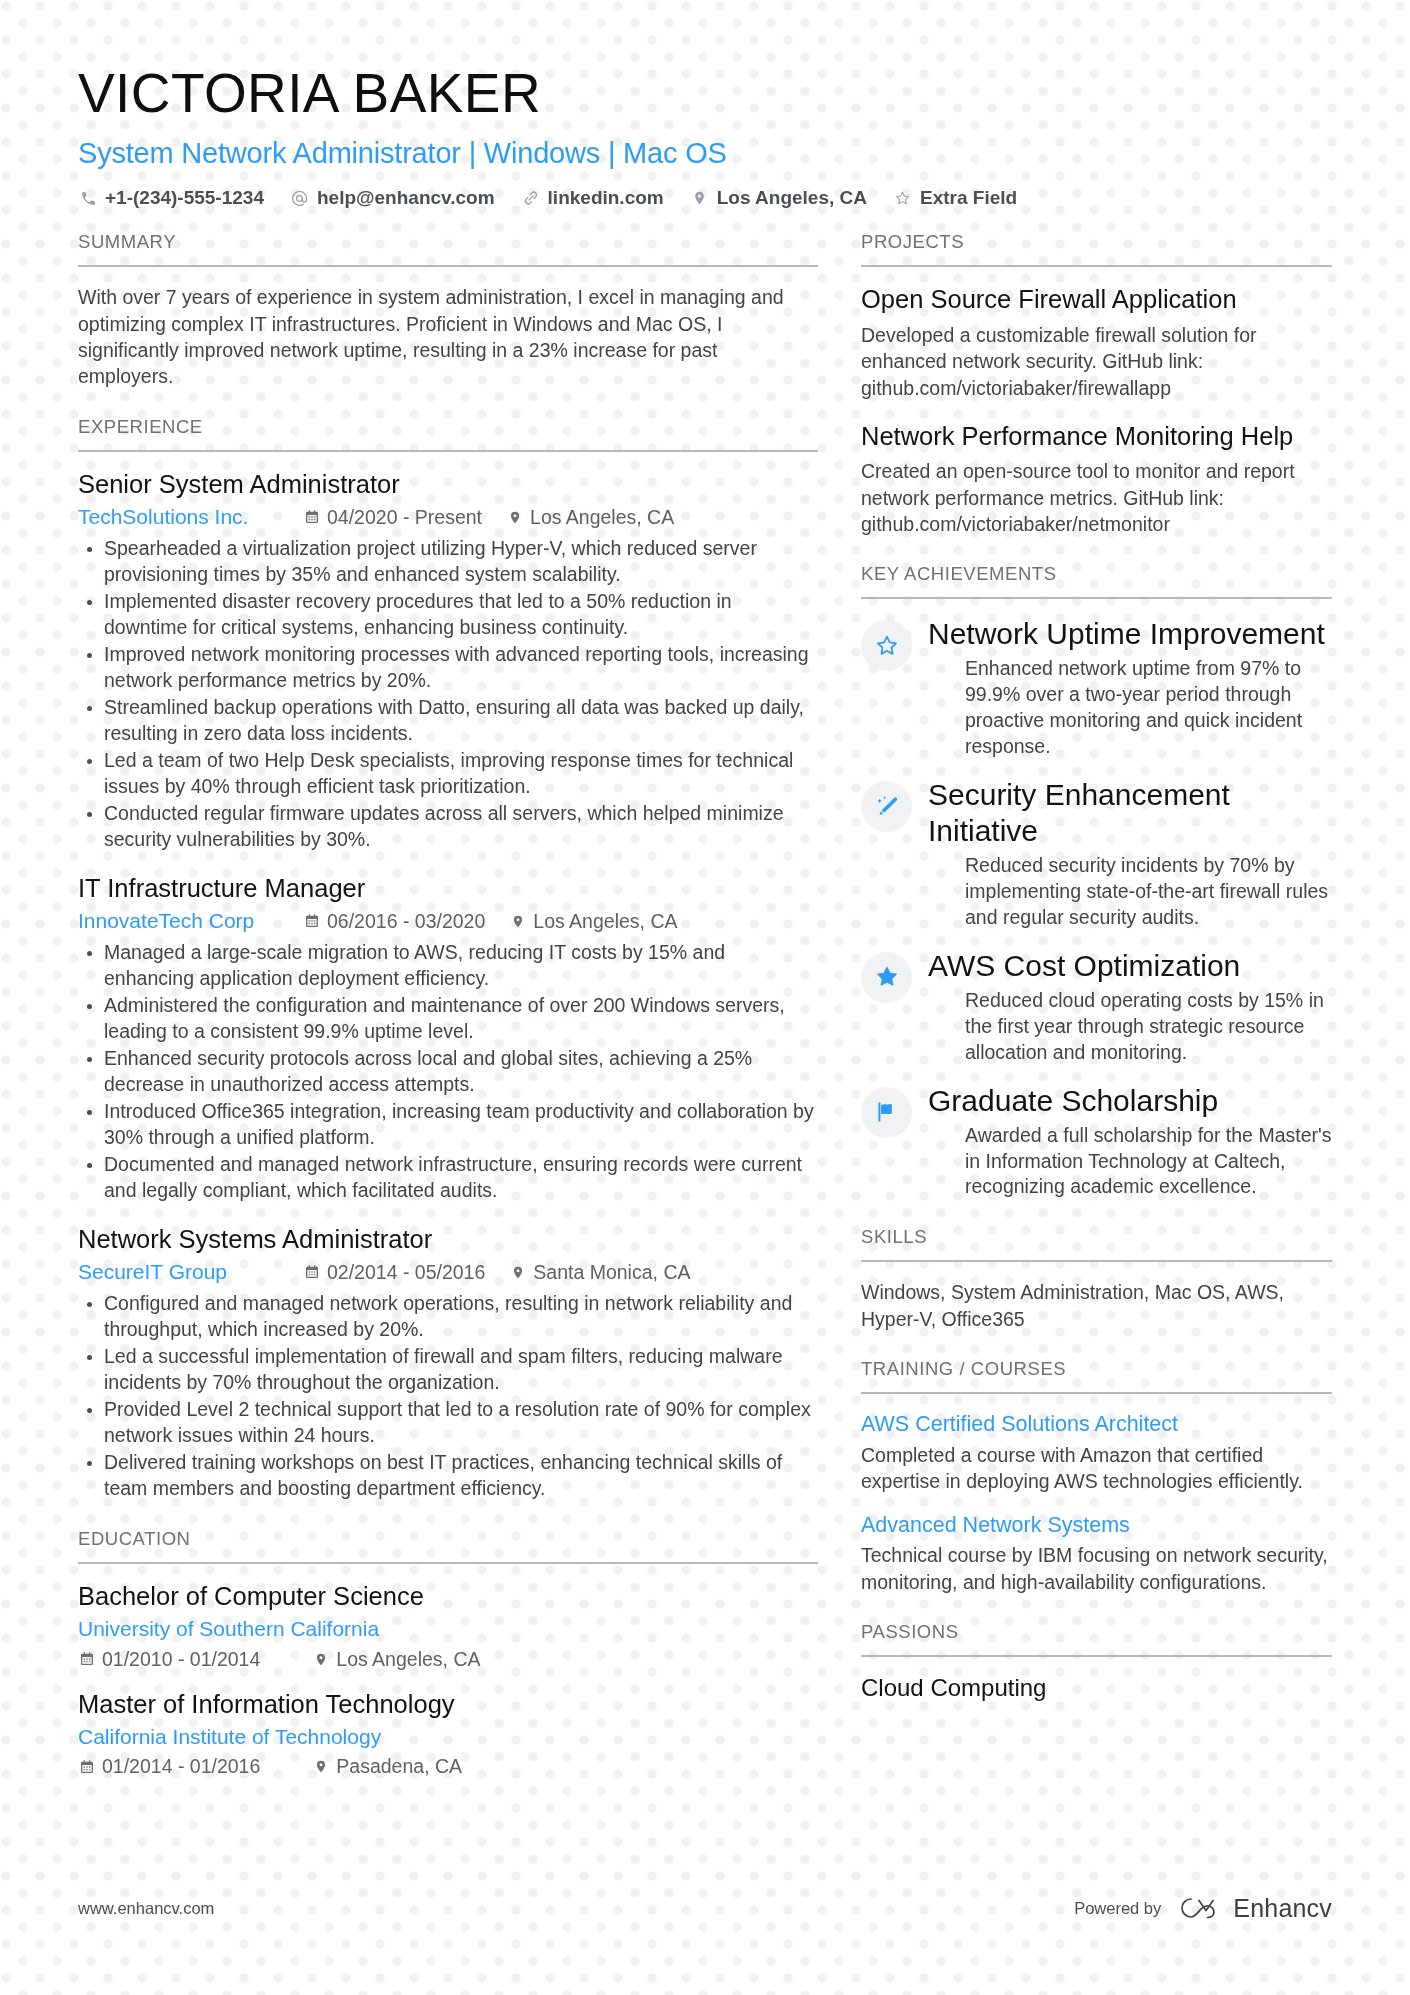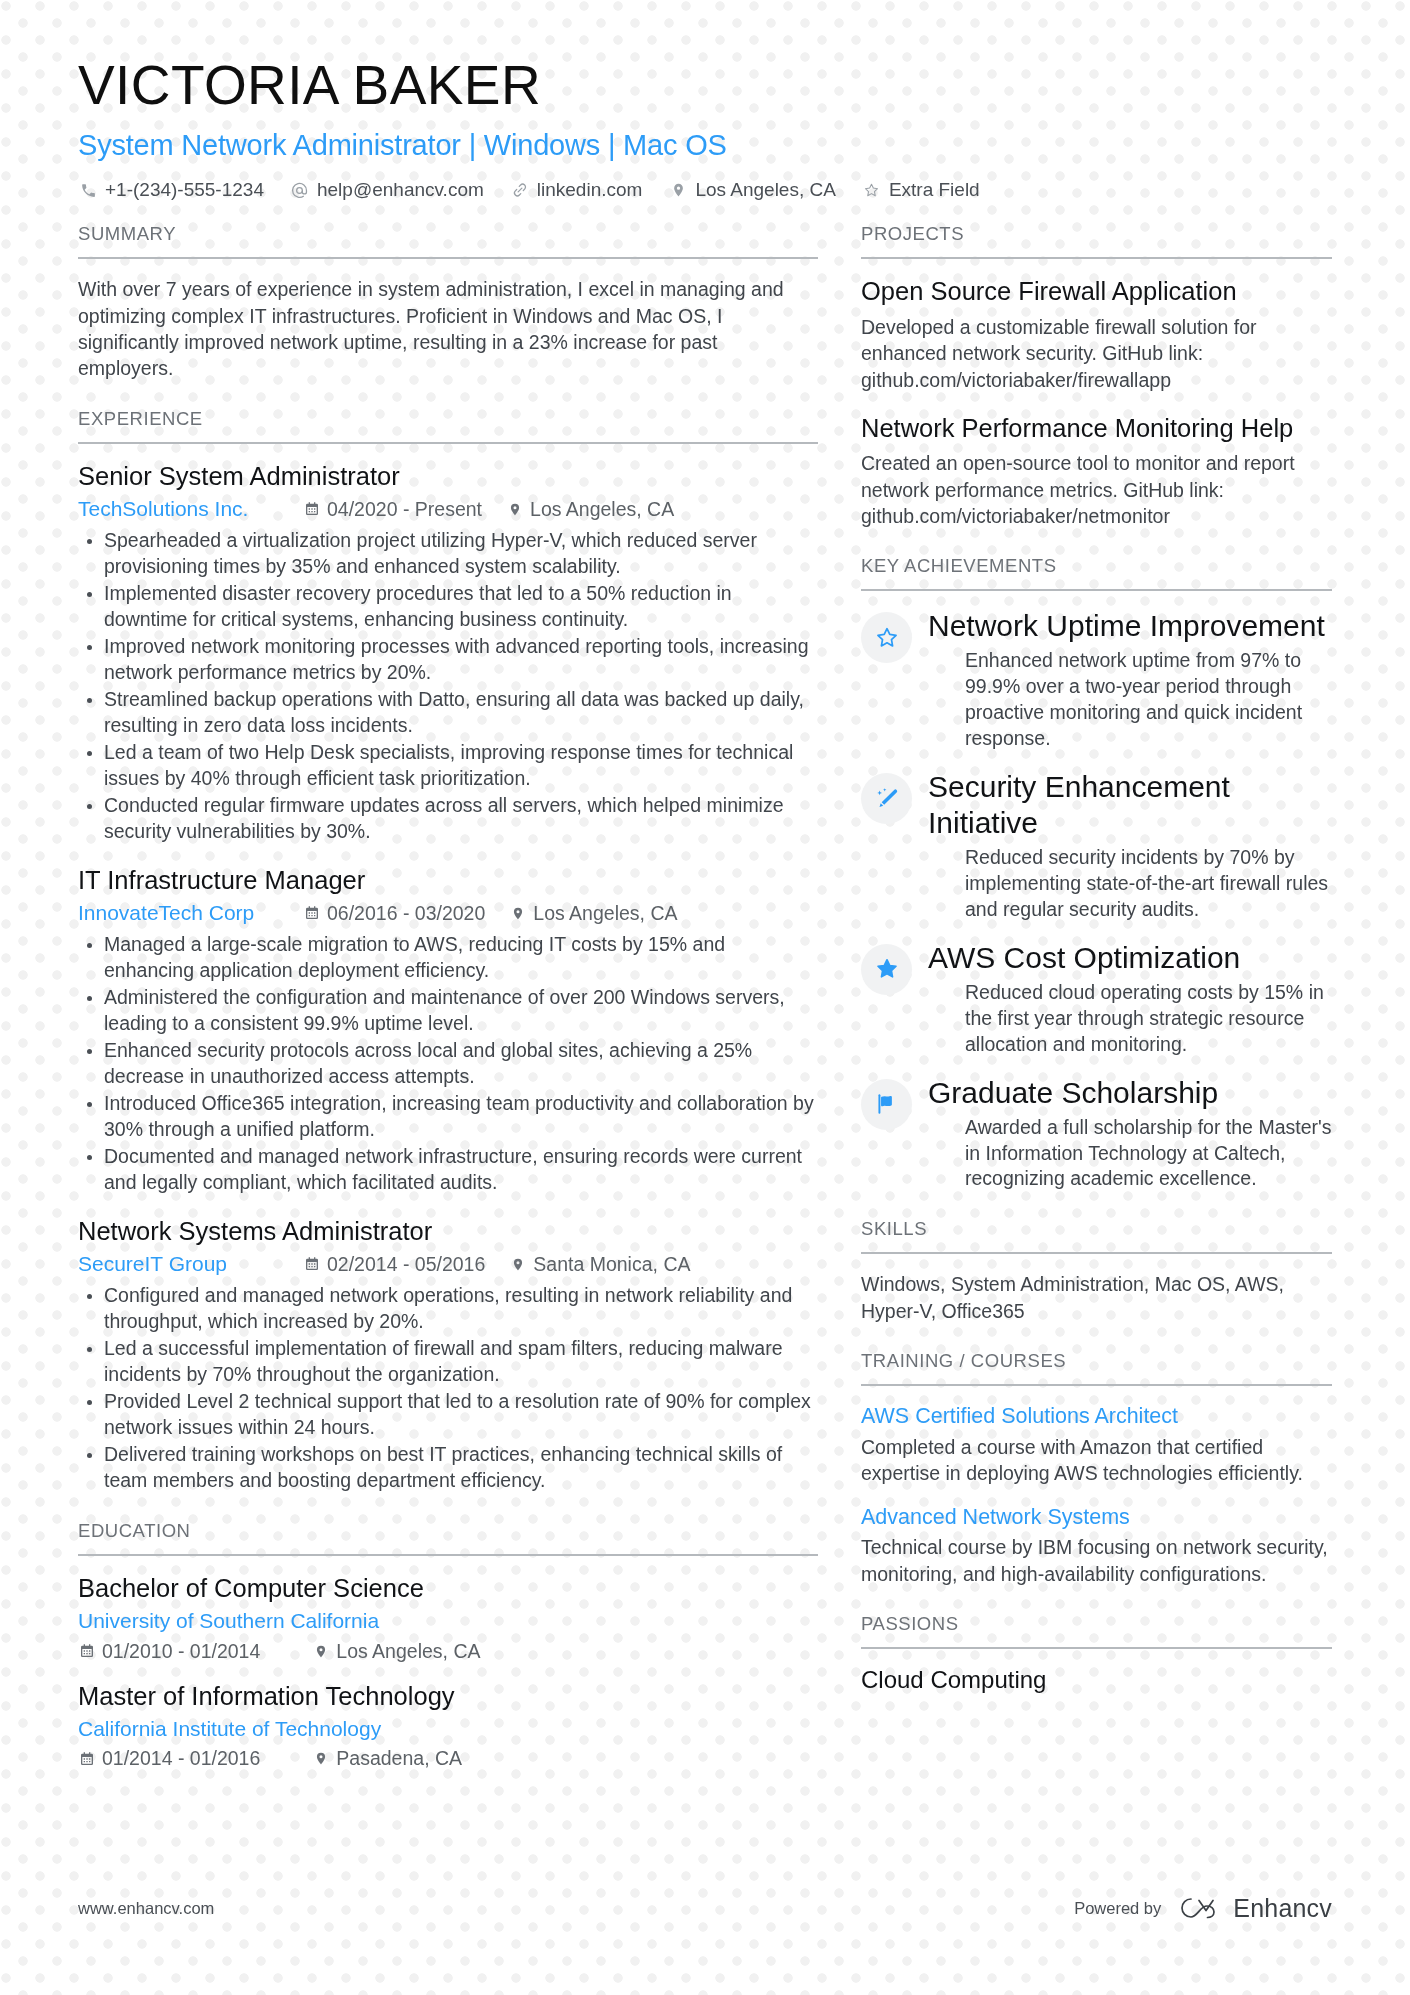--- a/index.html
+++ b/index.html
@@ -17,21 +17,21 @@
     background-image:
       radial-gradient(circle at 6px 6px, rgba(0,0,0,0.055) 4.4px, rgba(0,0,0,0) 5px),
       radial-gradient(circle at 6px 6px, rgba(0,0,0,0.055) 4.4px, rgba(0,0,0,0) 5px);
     background-size: 34px 34px, 34px 34px;
     background-position: 0 0, 17px 17px;
     overflow: hidden;
   }
   .inner {
     position: absolute;
     left: 78px;
-    top: 0;
+    top: 8px;
     width: 1254px;
   }
 
   
   .name {
     font-size: 55px;
     font-weight: 400;
     letter-spacing: 0.4px;
     color: #0f0f0f;
     line-height: 1.0;
@@ -45,20 +45,21 @@
     letter-spacing: -0.2px;
   }
   .contact-row {
     display: flex;
     flex-wrap: wrap;
     align-items: center;
     gap: 0;
     margin-top: 17px;
     font-size: 19px;
     color: #4a4f55;
+    font-weight: bold;
   }
   .contact-item {
     display: flex;
     align-items: center;
     margin-right: 26px;
     white-space: nowrap;
   }
   .contact-item .ci {
     display: inline-flex;
     align-items: center;

